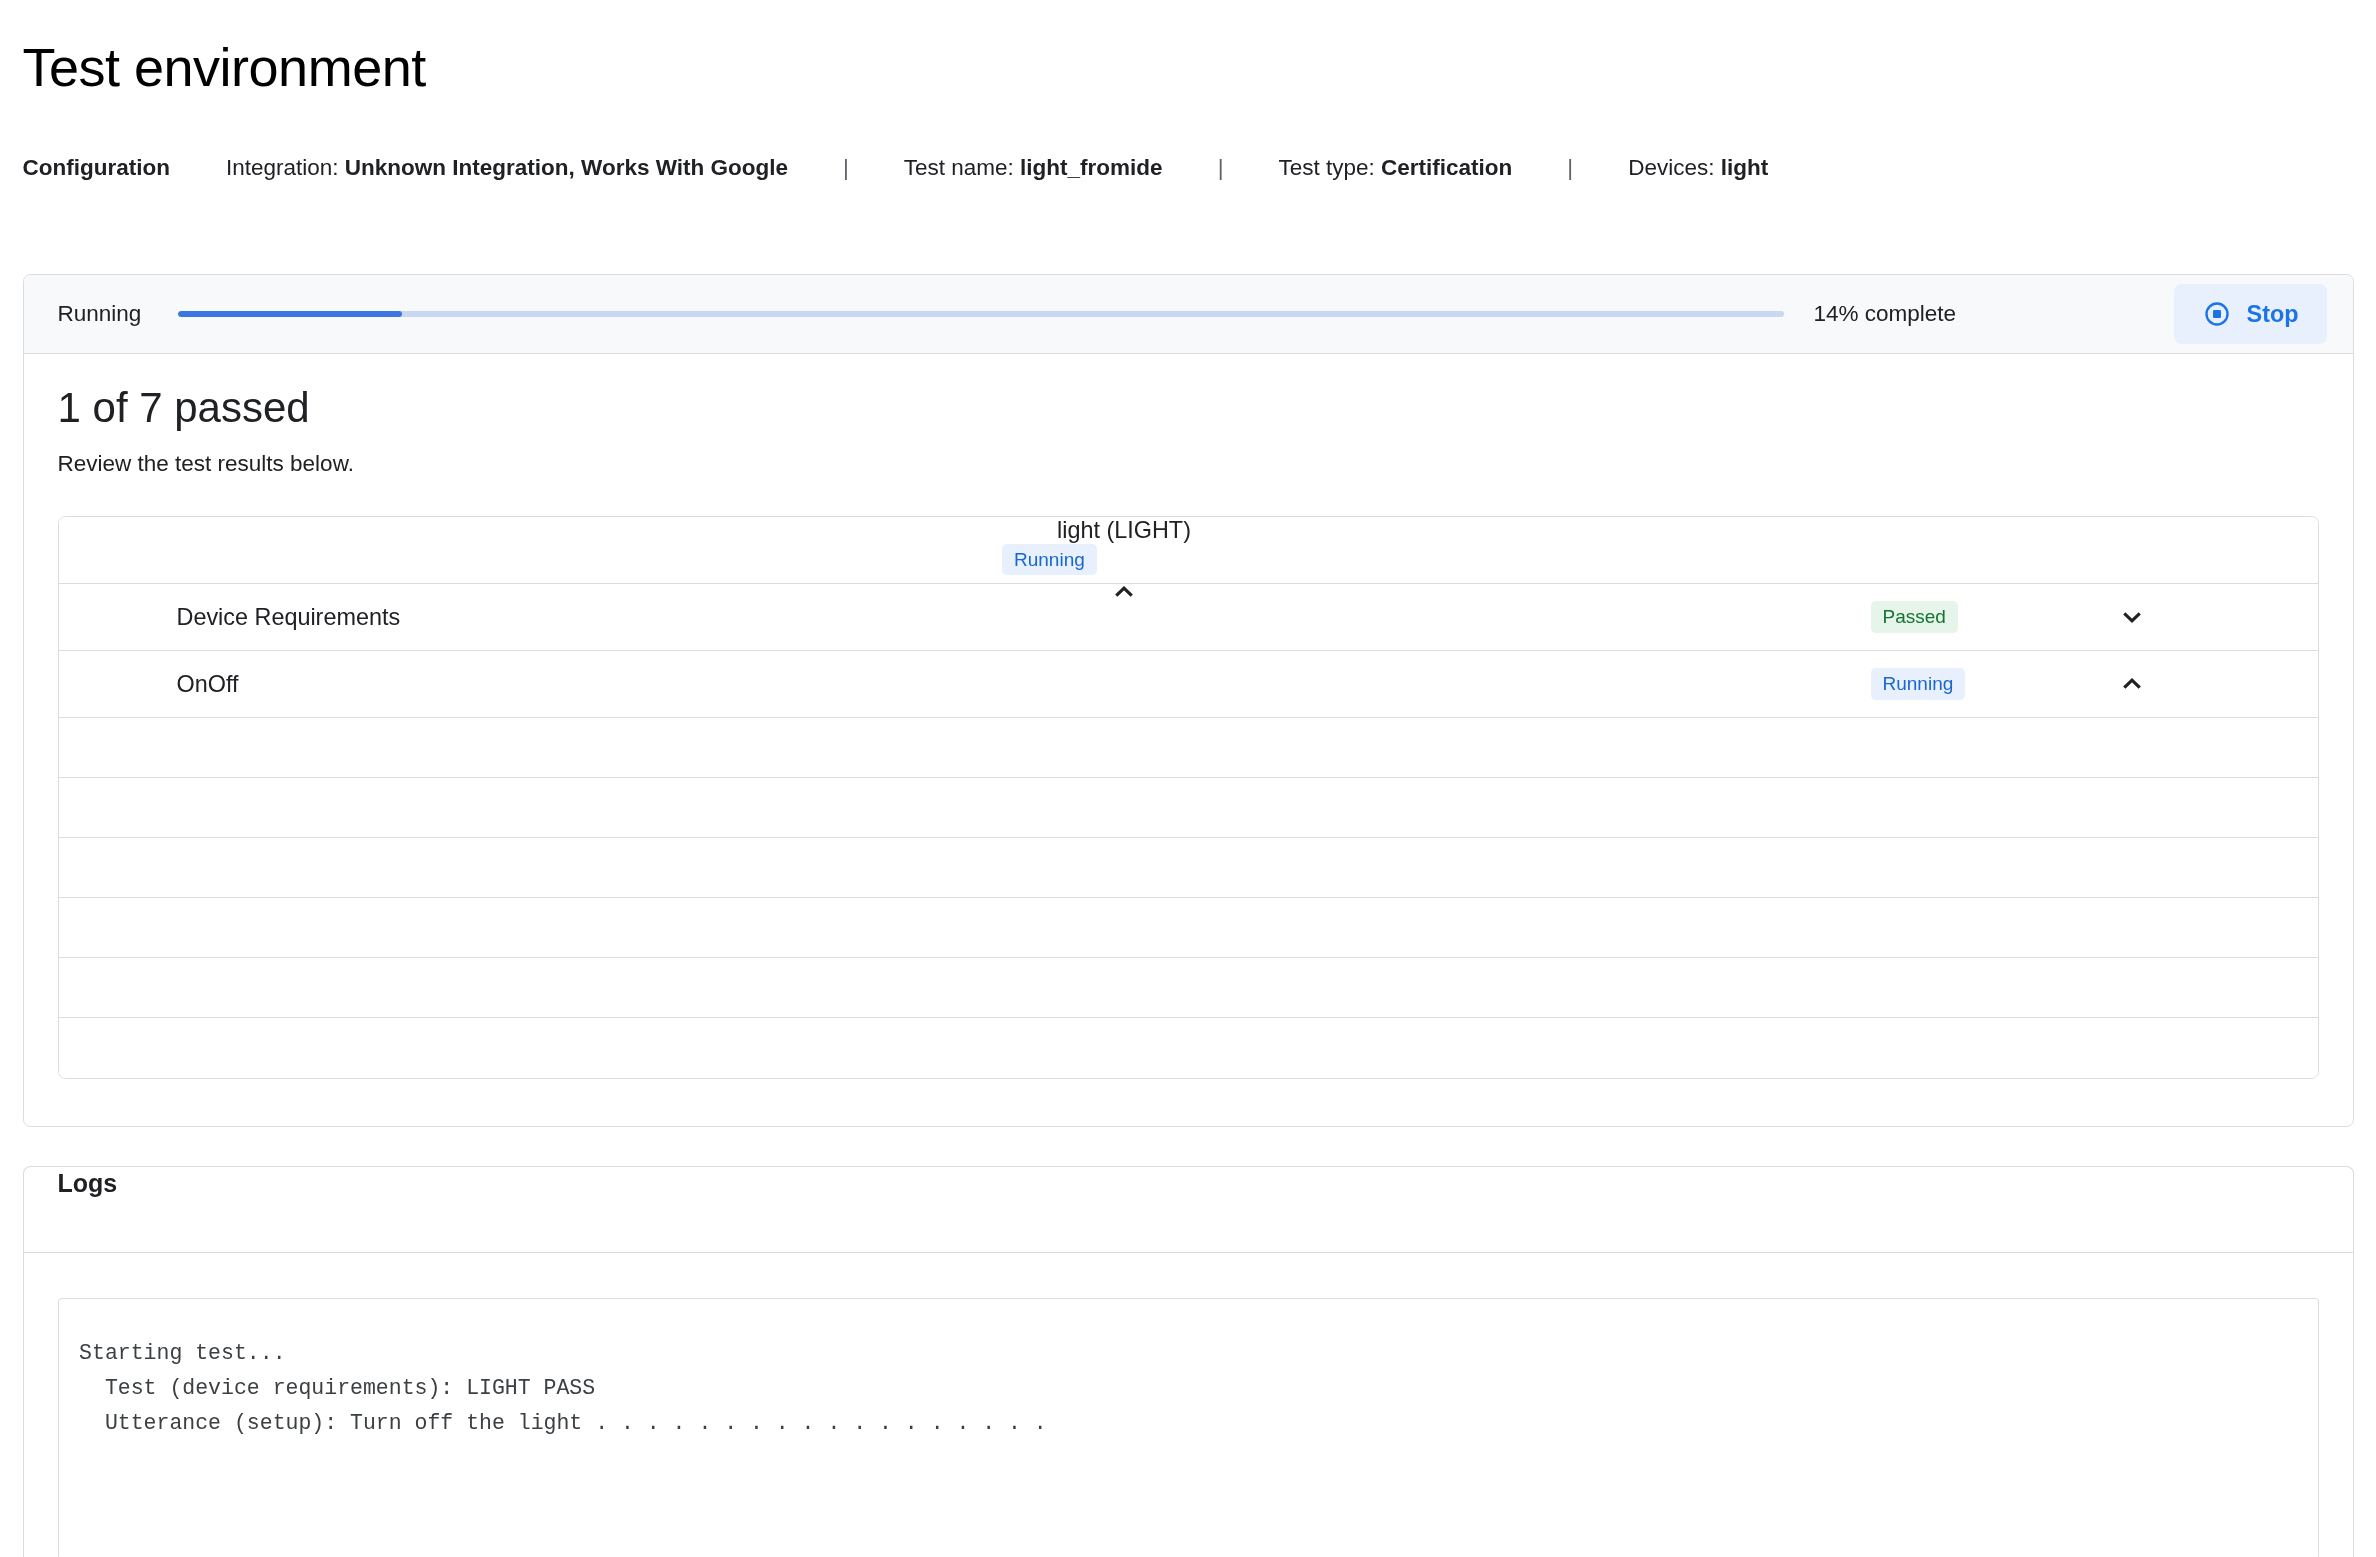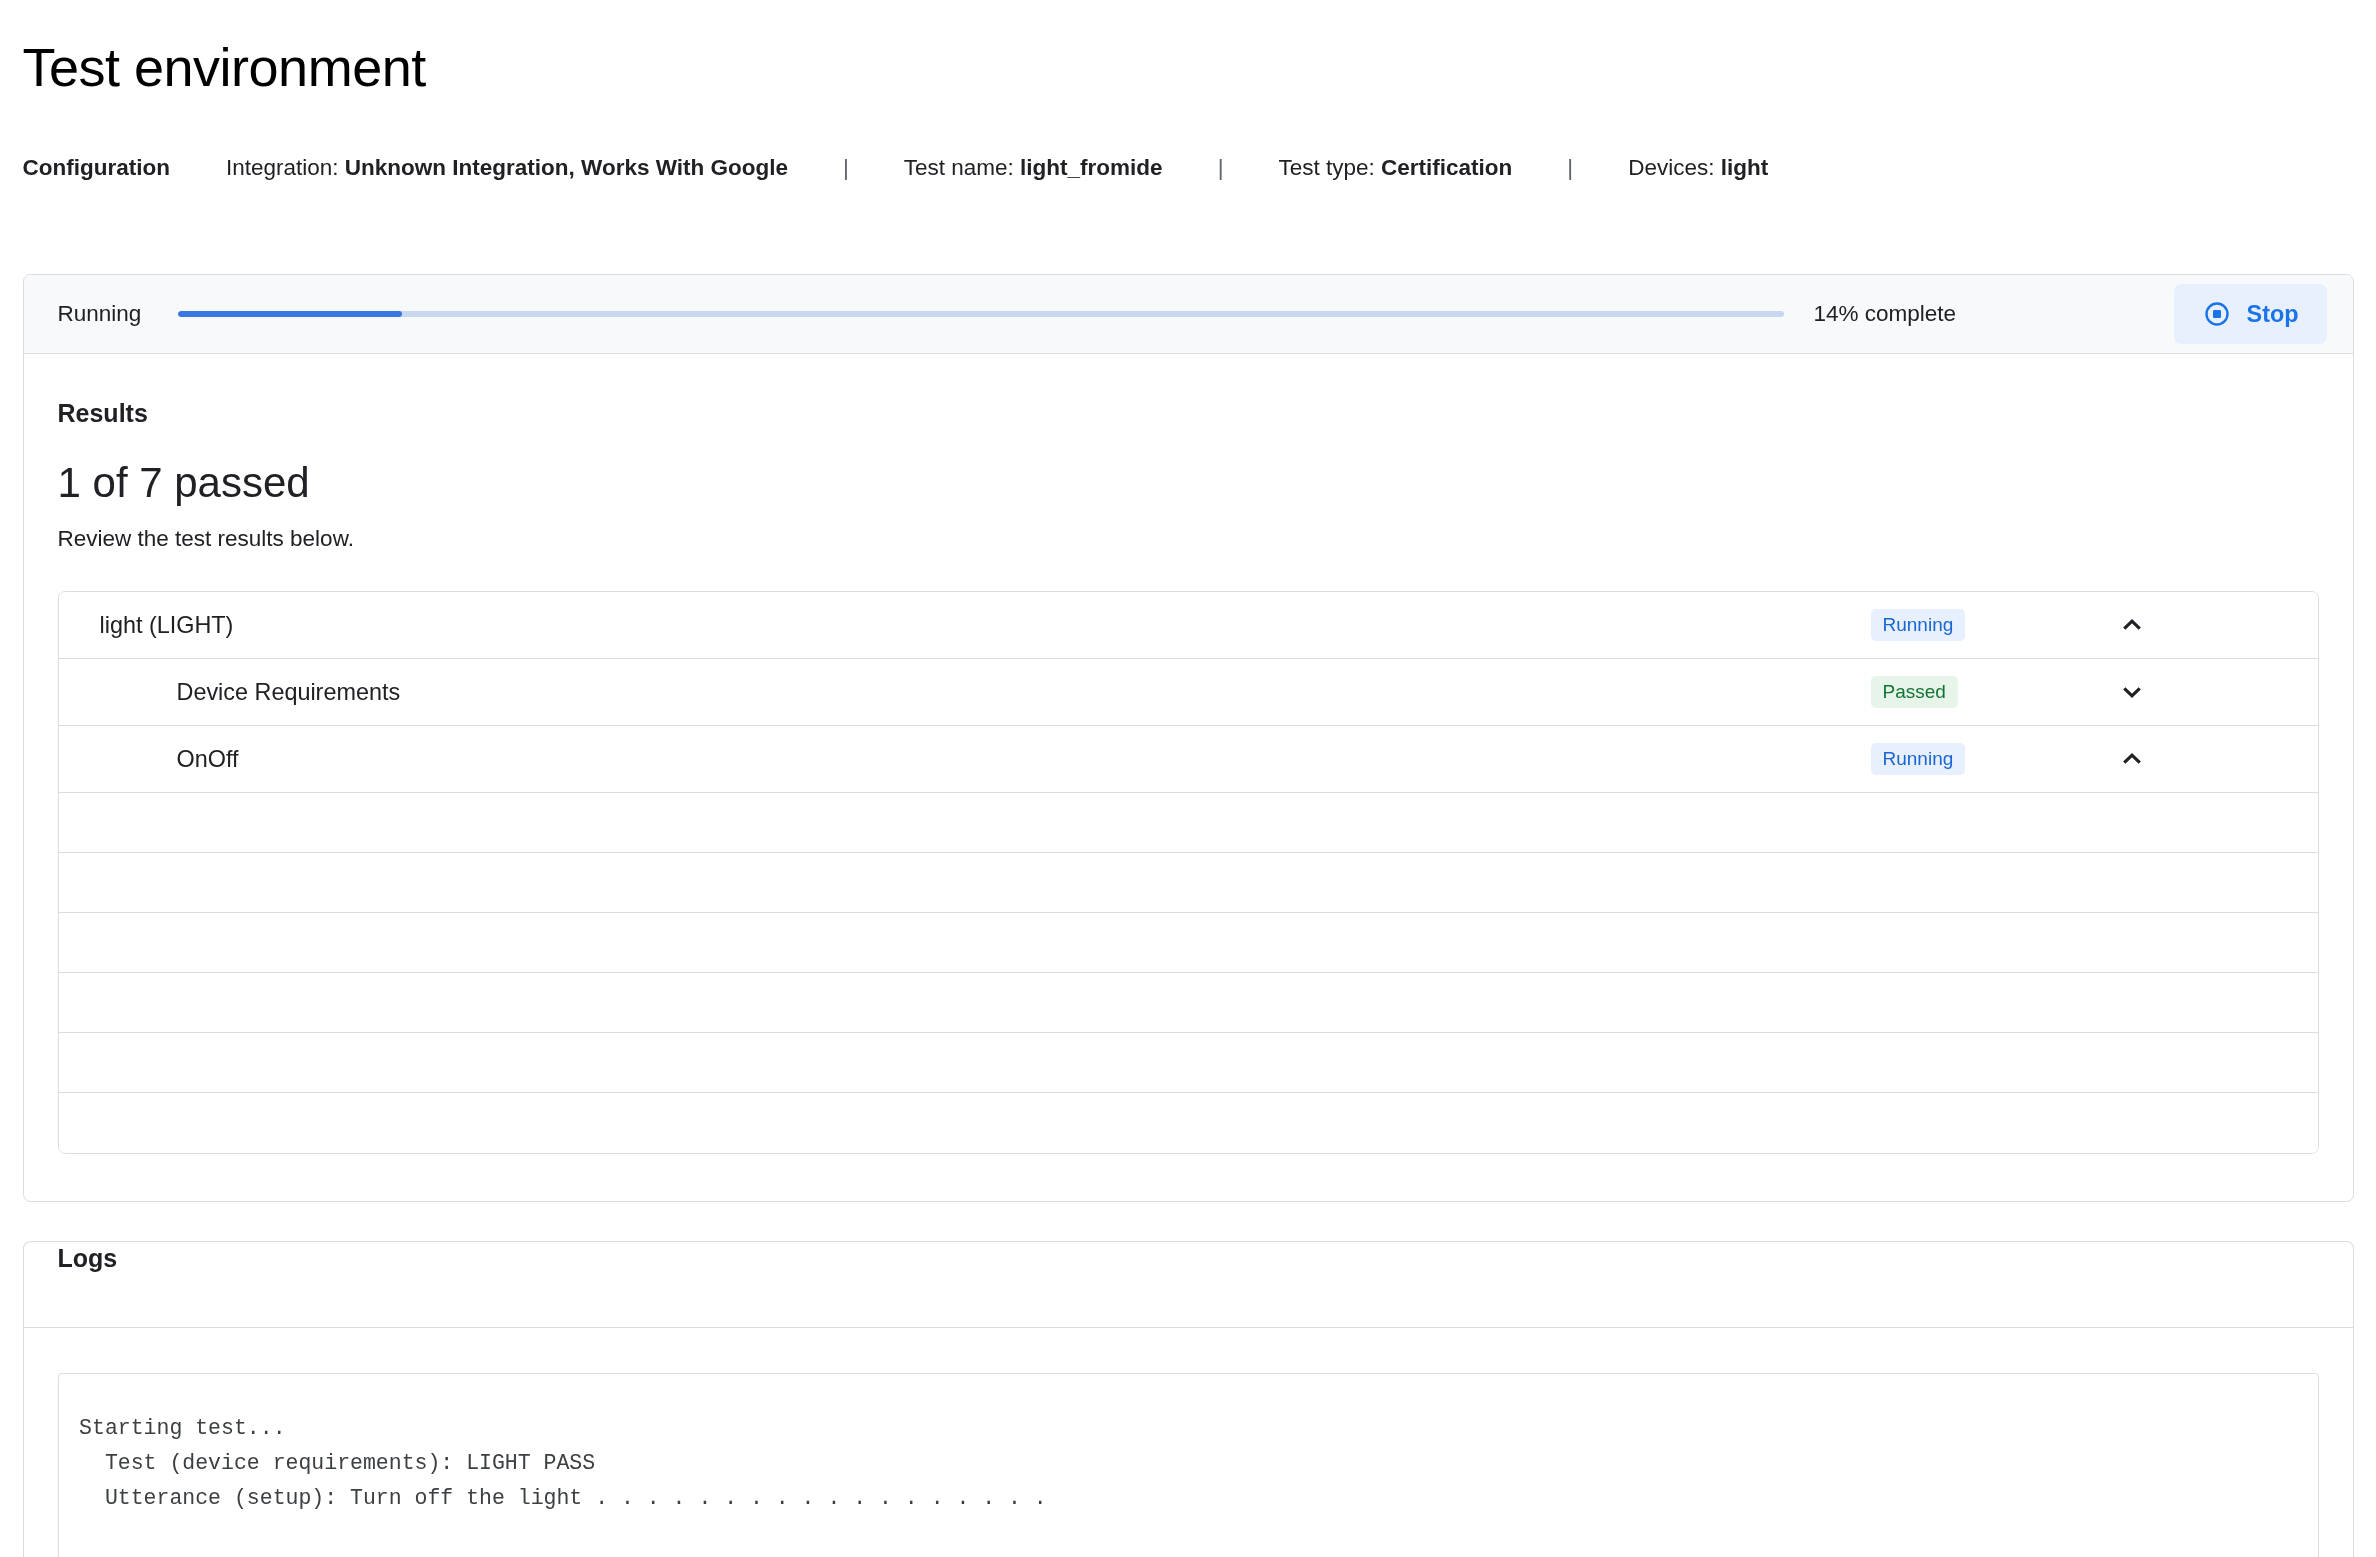--- a/index.html
+++ b/index.html
@@ -57,21 +57,21 @@
   .review { font-size: 22.5px; margin-top: 15px; line-height: 30px; }
 
   .table {
     margin-top: 37px; border: 0.9px solid #dadce0; border-radius: 7.5px;
     overflow: hidden; background: #fff;
   }
   .t-row {
     height: 67px; border-bottom: 0.9px solid #dadce0; background: #fff;
     display: flex; align-items: center; padding-right: 169px;
   }
-  .t-row.lvl-1 { padding-left: 41px; }
+  .t-row.lvl-1 { padding-left: 41px; flex-direction: column; }
   .t-row.lvl-2 { padding-left: 118px; }
   .t-row .row-label { flex: 1; font-size: 23.4px; color: #202124; }
   .badge-cell { width: 244px; flex: none; display: flex; }
   .badge {
     font-size: 19px; font-weight: 500; padding: 3.7px 12px; border-radius: 4.7px;
     line-height: 24px;
   }
   .badge-blue  { background: #e8f0fe; color: #1967d2; }
   .badge-green { background: #e6f4ea; color: #137333; }
   .chev {
@@ -127,21 +127,20 @@
       <button class="stop-btn">
         <svg width="30" height="30" viewBox="0 0 24 24">
           <circle cx="12" cy="12" r="8.4" fill="none" stroke="#1a73e8" stroke-width="1.9"></circle>
           <rect x="8.8" y="8.8" width="6.4" height="6.4" rx="1" fill="#1a73e8"></rect>
         </svg>
         <span>Stop</span>
       </button>
     </div>
 
     <div class="results">
-      <h2 class="sec-heading">Results</h2>
       <div class="summary">1 of 7 passed</div>
       <div class="review">Review the test results below.</div>
 
       <div class="table">
 
         <div class="t-row lvl-1">
           <span class="row-label">light (LIGHT)</span>
           <span class="badge-cell">
             <span class="badge badge-blue">Running</span>
           </span>

